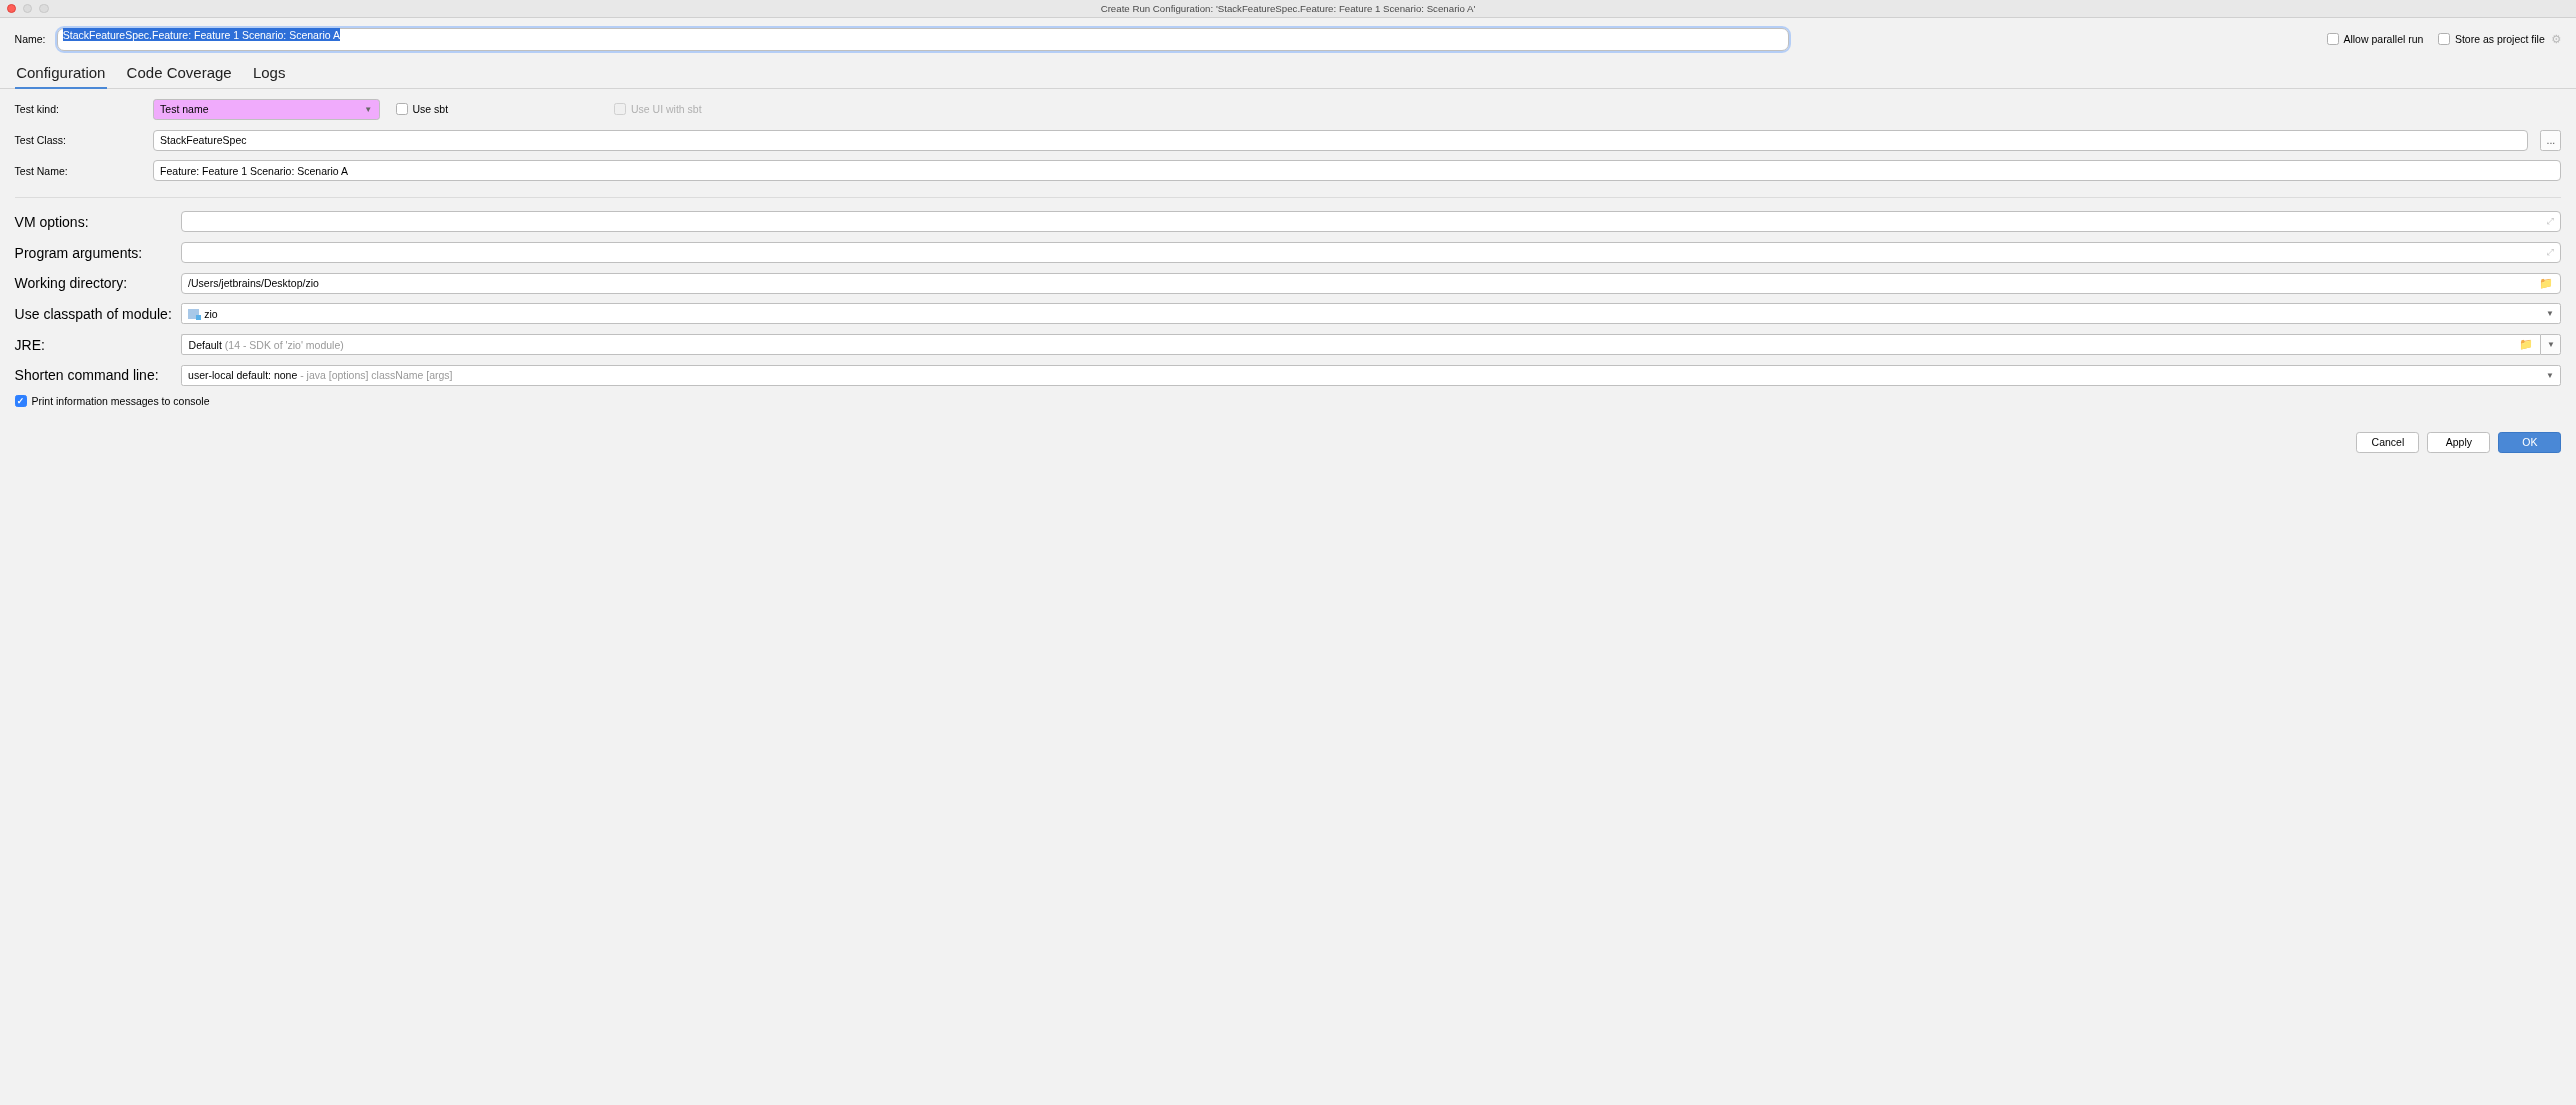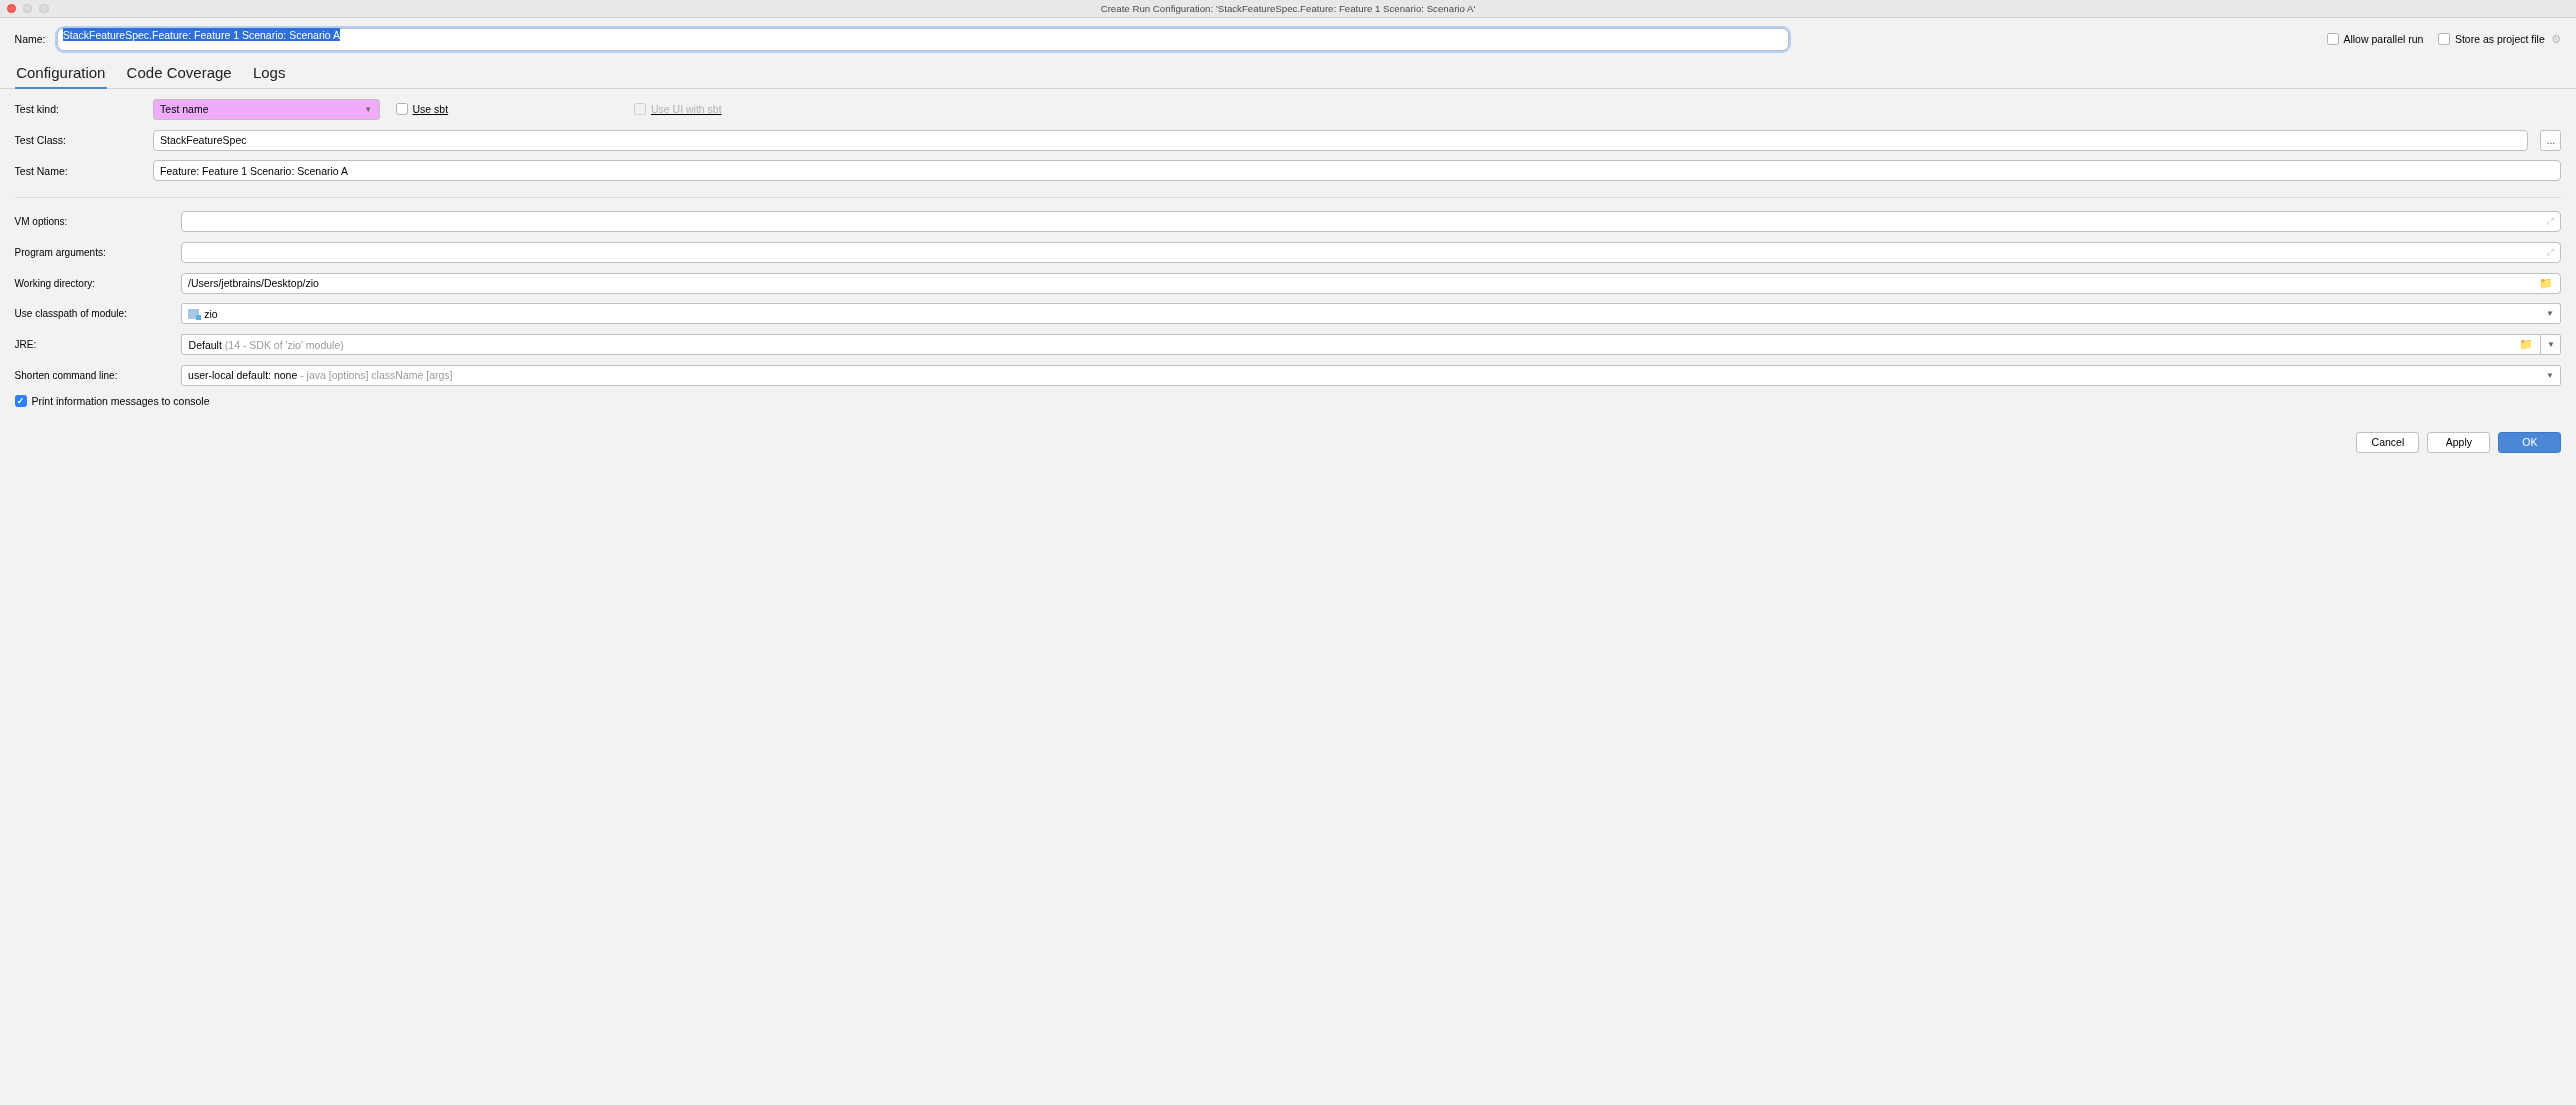--- a/index.html
+++ b/index.html
@@ -105,21 +105,21 @@
       display: flex;
       align-items: center;
       margin-bottom: 9.7px;
       gap: 8px;
     }
     .row-label {
       width: 130px;
       flex-shrink: 0;
       font-size: 10.5px;
     }
-    .row-label-wide { width: 158px; flex-shrink: 0; font-size: 10px; }
+    .row-label-wide { width: 158px; flex-shrink: 0; font-size: 14px; }
     .combo {
       height: 21px;
       border: 0.8px solid #bfbfbf;
       border-radius: 3.2px;
       background: #f0abfc;
       display: flex;
       align-items: center;
       padding: 0 6.5px;
       position: relative;
     }
@@ -224,21 +224,21 @@
       padding: 0 7px;
       position: relative;
     }
     .jre-dd {
       width: 21px;
       border: 0.8px solid #bfbfbf;
       border-radius: 0 2.4px 2.4px 0;
       background: #fcfcfc;
       display: flex; align-items: center; justify-content: center;
     }
-    .sbt-checks { display: flex; align-items: center; gap: 40px; text-decoration: underline; }
+    .sbt-checks { display: flex; align-items: center; gap: 20px; }
   </style>
 </head>
 <body>
 
 <div class="window">
 
   <div class="titlebar">
     <div class="traffic-lights">
       <div class="tl tl-red"></div>
       <div class="tl tl-gray1"></div>

